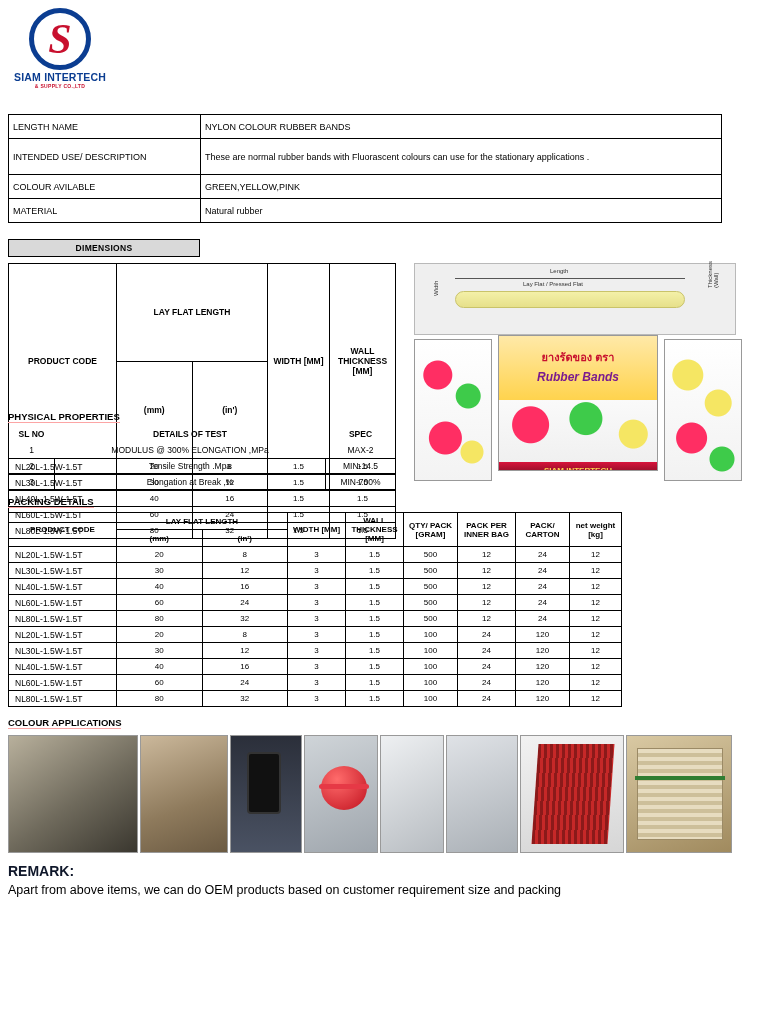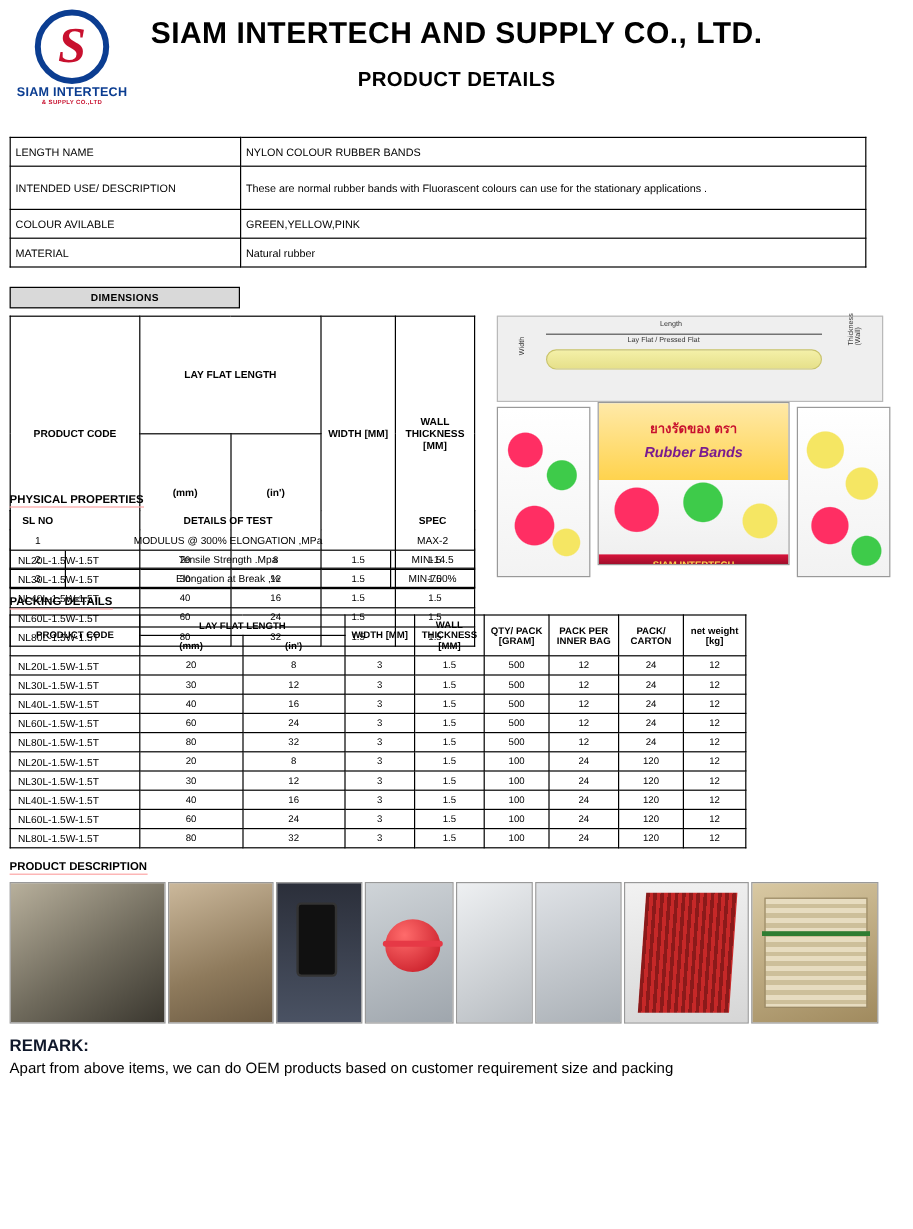--- a/index.html
+++ b/index.html
@@ -289,24 +289,20 @@
 <div class="page">
 
   <div class="header">
     <div class="logo-box">
       <div class="logo-mark">
         <div class="logo-ring"></div>
         <div class="logo-s">S</div>
       </div>
       <div class="logo-name">SIAM INTERTECH</div>
       <div class="logo-sub">&amp; SUPPLY CO.,LTD</div>
-    </div>
-    <div class="title-box">
-      <div class="company-title">SIAM INTERTECH AND SUPPLY CO., LTD.</div>
-      <div class="doc-title">PRODUCT DETAILS</div>
     </div>
     <div class="header-spacer"></div>
   </div>
 
   <table class="info-table">
     <tbody>
         <tr>
       <td class="label">LENGTH NAME</td>
       <td>NYLON COLOUR RUBBER BANDS</td>
     </tr>
@@ -560,21 +556,21 @@
         <td>100</td>
         <td>24</td>
         <td>120</td>
         <td>12</td>
       </tr>
     </tbody>
       </table>
   </div>
 
   <div>
-    <div class="sec-label" style="margin-top:10px;">PRODUCT DESCRIPTION</div>
+    <div class="sec-label" style="margin-top:10px;">COLOUR APPLICATIONS</div>
     <div class="apps-strip">
       <div class="app-img a1"></div>
       <div class="app-img a2"></div>
       <div class="app-img a3">
         <div class="phone"></div>
       </div>
       <div class="app-img a4">
         <div class="apple"></div>
         <div class="apple-band"></div>
       </div>

